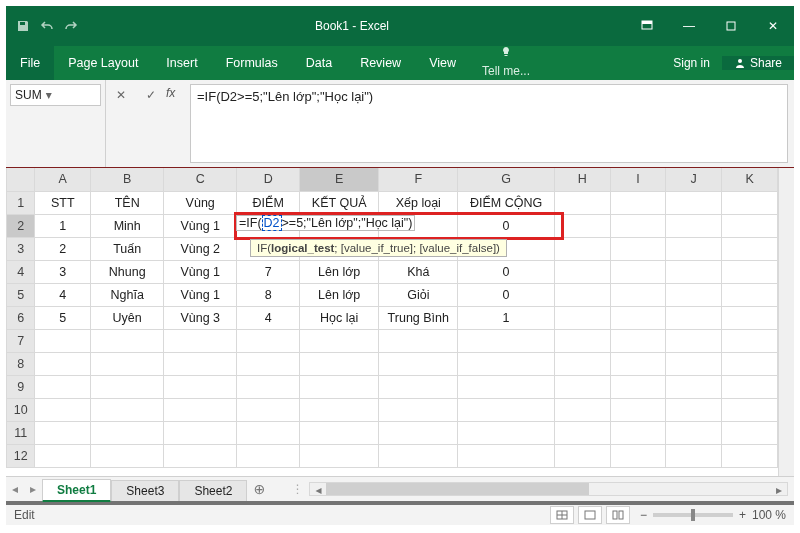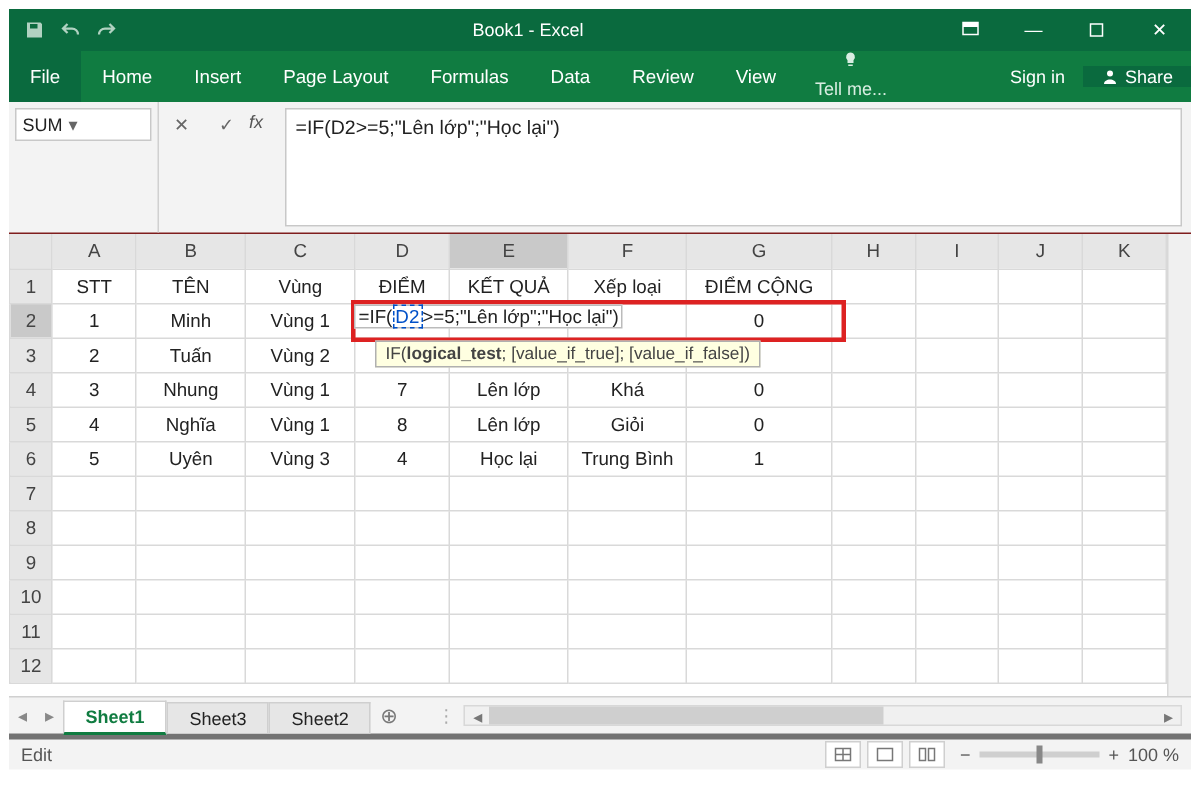--- a/index.html
+++ b/index.html
@@ -1,19 +1,19 @@
 <!DOCTYPE html>
 <html><head>
 <meta charset="utf-8">
 <style>
   * { box-sizing: border-box; }
   body { margin: 0; font-family: "Segoe UI", Arial, sans-serif; font-size: 12px; background: #fff; color: #222; }
   .page { width: 800px; height: 533px; position: relative; overflow: hidden; border: 6px solid #fff; background:#fff;}
   
-  .titlebar { height: 28px; background: #0a6a3e; display: flex; align-items: center; color: #cfe5d9; }
+  .titlebar { height: 40px; background: #0a6a3e; display: flex; align-items: center; color: #cfe5d9; }
   .titlebar .qat { display:flex; align-items:center; gap:10px; padding-left:10px; }
   .titlebar .qat .tb-icon { width:14px; height:14px; display:inline-block; opacity:.85;}
   .titlebar .title { flex:1; text-align:center; font-size:12px; color:#fff; }
   .titlebar .win { display:flex; }
   .titlebar .win div { width:42px; height:26px; display:flex; align-items:center; justify-content:center; color:#fff;}
   .titlebar .win .close { background:#0a6a3e;}
   
   .ribbon { height: 34px; background:#107c41; display:flex; align-items:stretch; color:#fff; }
   .ribbon .tab { padding:0 14px; display:flex; align-items:center; font-size:12.5px; cursor:pointer; }
   .ribbon .tab.file { background:#0a6a3e; font-weight:300; }
@@ -105,23 +105,22 @@
           <svg width="10" height="10" viewBox="0 0 10 10">
             <rect x="1" y="1" width="8" height="8" fill="none" stroke="#fff"></rect>
           </svg>
         </div>
       <div class="close">✕</div>
     </div>
   </div>
 
   <div class="ribbon">
     <div class="tab file">File</div>
-    <div class="tab">Home</div>
+    <div class="tab">Page Layout</div>
     <div class="tab">Insert</div>
-    <div class="tab">Page Layout</div>
     <div class="tab">Formulas</div>
     <div class="tab">Data</div>
     <div class="tab">Review</div>
     <div class="tab">View</div>
     <div class="tellme">
       <svg width="12" height="12" viewBox="0 0 12 12">
           <path fill="#d9eee2" d="M6 1a3 3 0 0 0-2 5.2V8h4V6.2A3 3 0 0 0 6 1zM4.5 9h3v1h-3z"></path>
         </svg>
       <span>Tell me...</span>
     </div>

